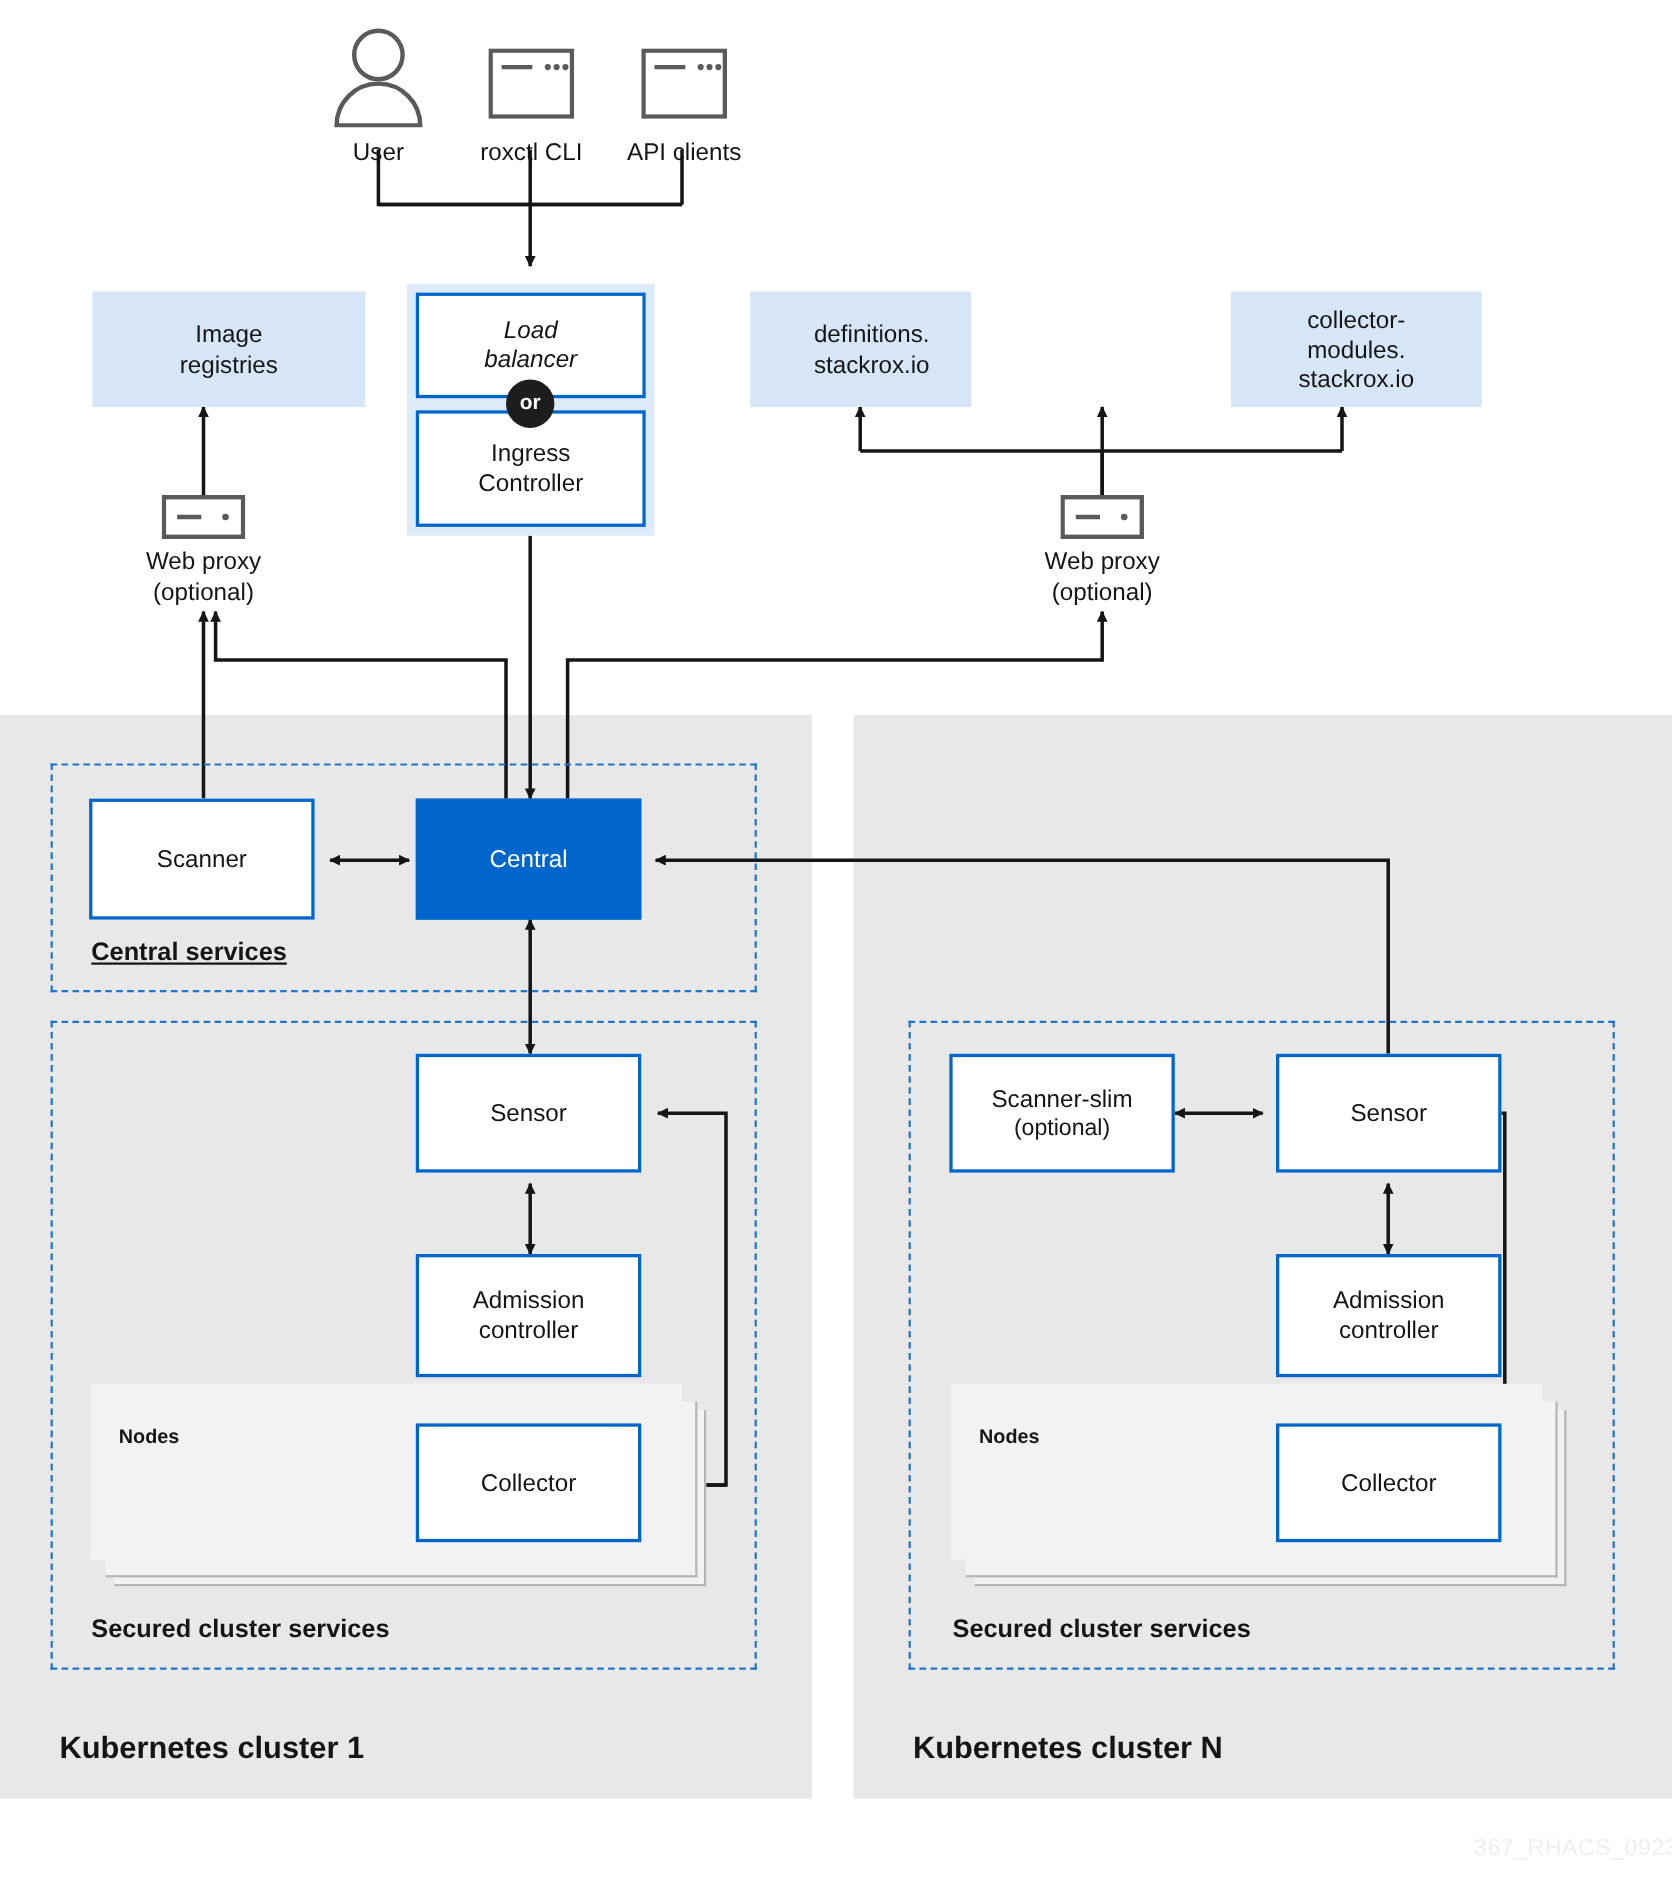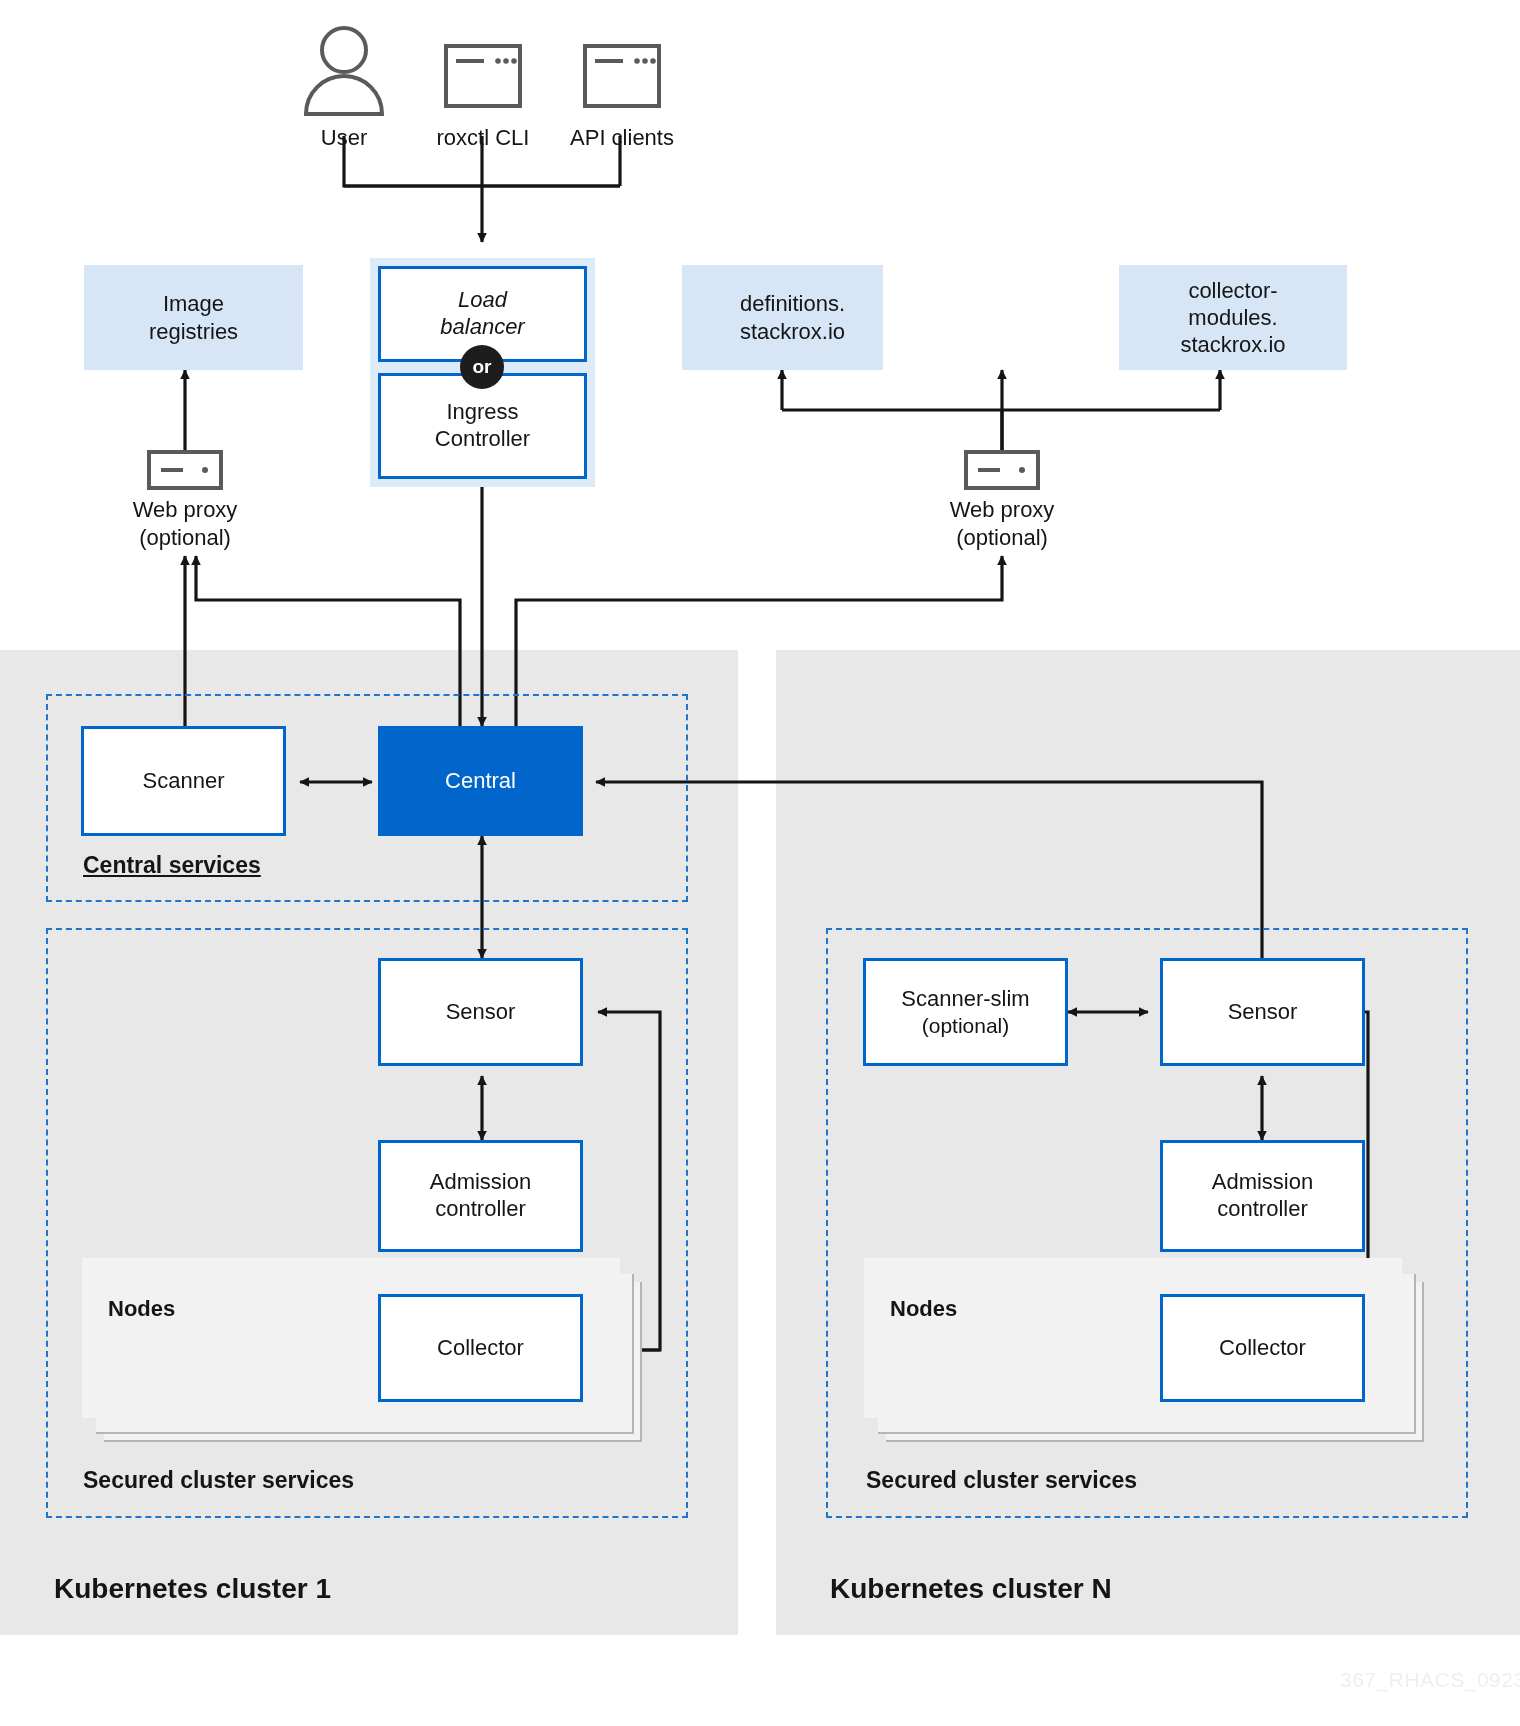--- a/index.html
+++ b/index.html
@@ -27,21 +27,21 @@
   .lb-wrap{background:#ddeaf8;}
 
   .or-badge{width:44px;height:44px;border-radius:50%;background:#1d1d1d;color:#fff;
             font-size:19px;font-weight:bold;display:flex;align-items:center;justify-content:center;}
 
   
   .caption{font-size:22px;text-align:center;line-height:1.25;color:#151515;}
   .caption .sub{display:block;}
   .group-label{font-weight:bold;font-size:23px;color:#151515;}
   .cluster-label{font-weight:bold;font-size:28px;color:#151515;}
-  .nodes-label{font-weight:bold;font-size:22px;color:#151515;}
+  .nodes-label{font-weight:bold;font-size:18px;color:#151515;}
 
   
   .nodes-card{background:#f2f2f2;}
   .stack-line{background:#b5b5b5;}
 
   .watermark{font-size:21px;color:#efefef;letter-spacing:.5px;}
 
   svg.layer{position:absolute;left:0;top:0;width:1520px;height:1726px;pointer-events:none;}
 </style>
 </head>
@@ -126,21 +126,21 @@
 
   <svg class="abs" style="left:583px;top:44px;width:78px;height:64px;" viewBox="0 0 78 64">
     <rect x="2" y="2" width="74" height="60" fill="none" stroke="#5a5a5a" stroke-width="4"></rect>
     <line x1="12" y1="17" x2="40" y2="17" stroke="#5a5a5a" stroke-width="4"></line>
     <circle cx="54" cy="17" r="2.8" fill="#5a5a5a"></circle>
       <circle cx="62" cy="17" r="2.8" fill="#5a5a5a"></circle>
       <circle cx="70" cy="17" r="2.8" fill="#5a5a5a"></circle>
   </svg>
   <div class="abs caption" style="left:542px;top:124px;width:160px;">API clients</div>
 
-  <div class="abs ext-box" style="left:84px;top:265px;width:219px;height:105px;">
+  <div class="abs ext-box" style="left:84px;top:265px;width:248px;height:105px;">
     <div>
       <span>Image</span><br>
       <span>registries</span>
     </div>
   </div>
 
   <div class="abs lb-wrap" style="left:370px;top:258px;width:225px;height:229px;"></div>
   <div class="abs box" style="left:378px;top:266px;width:209px;height:96px;font-style:italic;">
     <div>
       <span>Load</span><br>

